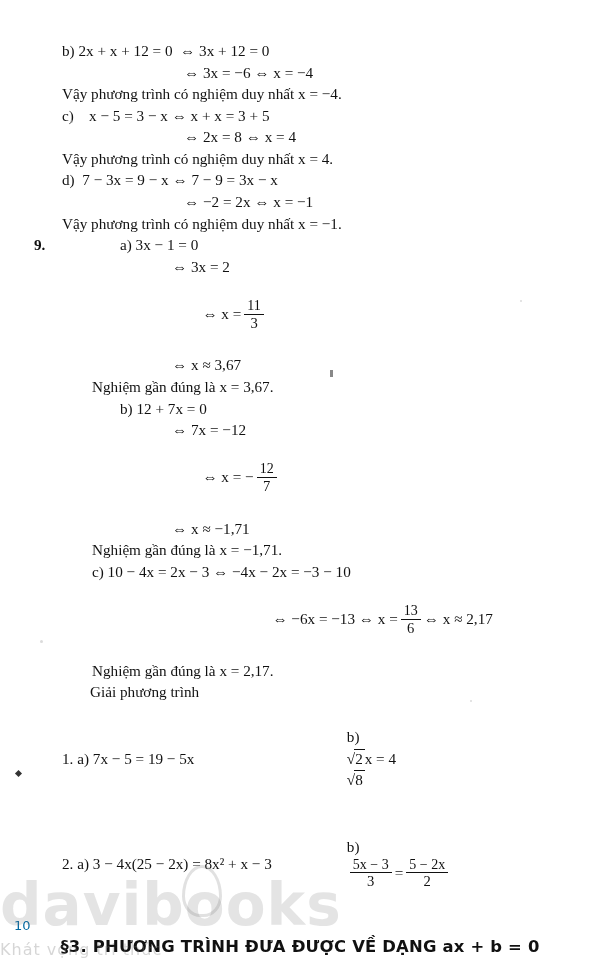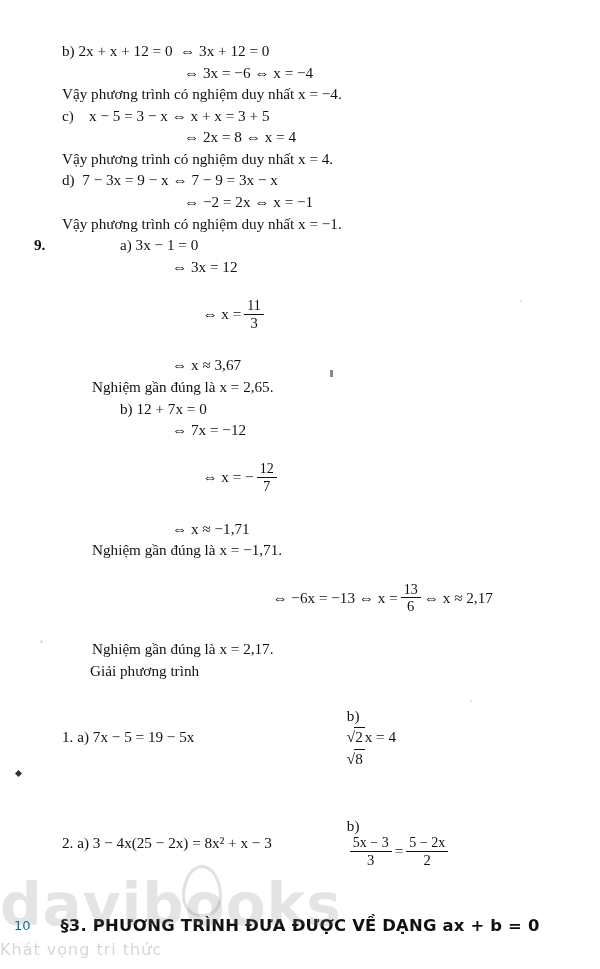--- a/index.html
+++ b/index.html
@@ -183,35 +183,36 @@
   <div class="line indent-1">Vậy phương trình có nghiệm duy nhất x = 4.</div>
 
   <div class="line indent-1">d)  7 − 3x = 9 − x ⇔ 7 − 9 = 3x − x</div>
   <div class="line indent-4">⇔ −2 = 2x ⇔ x = −1</div>
   <div class="line indent-1">Vậy phương trình có nghiệm duy nhất x = −1.</div>
 
   <div class="row">
     <div class="num-label">9.</div>
     <div class="grow">
       <div class="line indent-2">a) 3x − 1 = 0</div>
-      <div class="line indent-3">⇔ 3x = 12</div>
+      <div class="line indent-3">⇔ 3x = 2</div>
       <div class="line indent-3">
         <span>⇔ x =</span><span class="frac"><span class="top">11</span><span class="bot">3</span></span>
       </div>
       <div class="line indent-3">⇔ x ≈ 3,67</div>
-      <div class="line indent-1">Nghiệm gần đúng là x = 2,65.</div>
+      <div class="line indent-1">Nghiệm gần đúng là x = 3,67.</div>
 
       <div class="line indent-2">b) 12 + 7x = 0</div>
       <div class="line indent-3">⇔ 7x = −12</div>
       <div class="line indent-3">
         <span>⇔ x = −</span><span class="frac"><span class="top">12</span><span class="bot">7</span></span>
       </div>
       <div class="line indent-3">⇔ x ≈ −1,71</div>
       <div class="line indent-1">Nghiệm gần đúng là x = −1,71.</div>
 
+      <div class="line indent-1">c) 10 − 4x = 2x − 3 ⇔ −4x − 2x = −3 − 10</div>
       <div class="line indent-5">
         <span>⇔ −6x = −13 ⇔ x =</span><span class="frac"><span class="top">13</span><span class="bot">6</span></span><span>⇔ x ≈ 2,17</span>
       </div>
       <div class="line indent-1">Nghiệm gần đúng là x = 2,17.</div>
     </div>
   </div>
 
   <div class="line indent-2">Giải phương trình</div>
 
   <div class="two-col indent-1">

